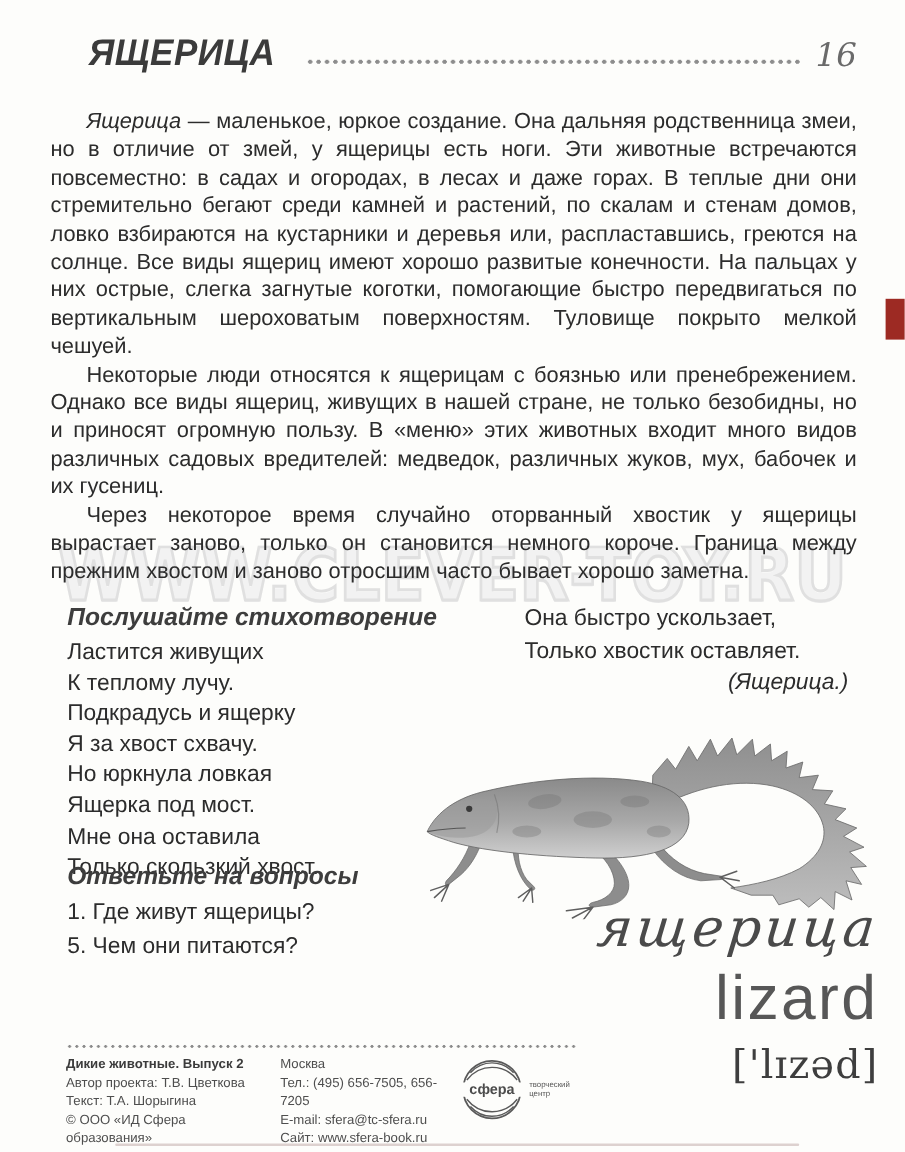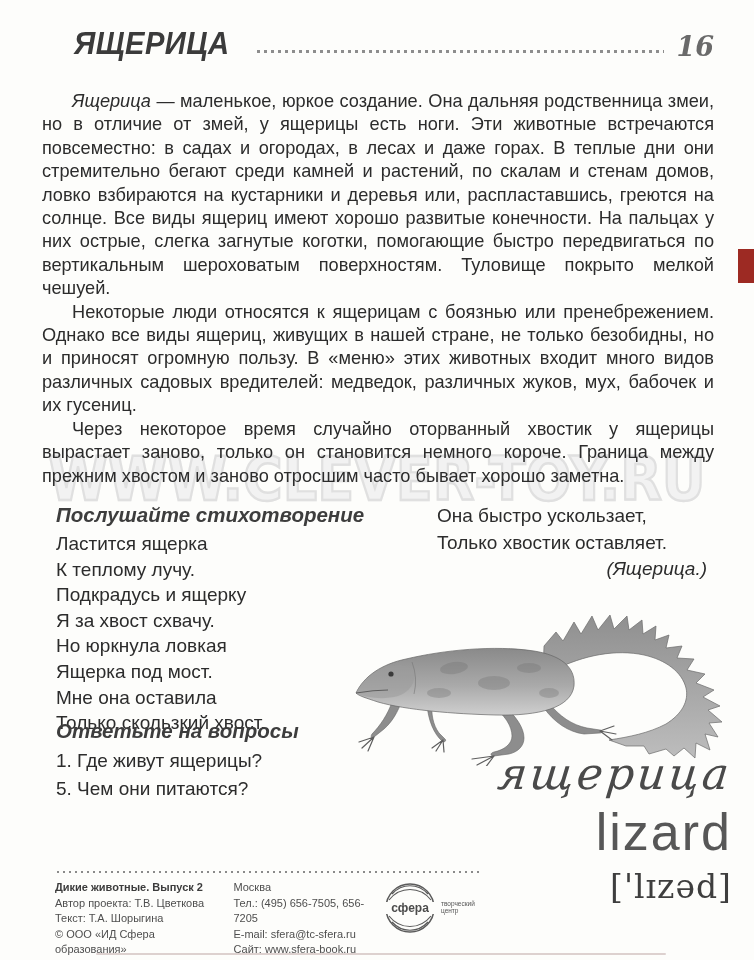--- a/index.html
+++ b/index.html
@@ -16,21 +16,21 @@
   .header { position:absolute; top:26px; left:74px; right:40px; display:flex; align-items:flex-end; z-index:2; }
   .title {
     font-size:31px; font-weight:bold; font-style:italic; color:#3b3b3b;
     transform:scaleX(.94); transform-origin:left bottom; letter-spacing:.5px; white-space:nowrap;
   }
   .leader {
     flex:1; height:5px; margin:0 12px 8px 16px;
     background-image:radial-gradient(circle,#8d8d8d 1.6px,transparent 2px);
     background-size:7px 5px; background-repeat:repeat-x; background-position:0 50%;
   }
-  .pageno { font-family:"DejaVu Serif", serif; font-style:italic; font-size:27px; color:#6a6a6a; line-height:30px;font-weight:bold; }
+  .pageno { font-family:"DejaVu Serif", serif; font-style:italic; font-size:27px; color:#6a6a6a; line-height:30px; }
 
   
   .watermark {
     position:absolute; top:448px; left:0; width:754px; text-align:center; z-index:0;
     font-family:"DejaVu Sans", sans-serif; font-weight:bold; font-size:54px;
     color:rgba(255,255,255,.35); -webkit-text-stroke:2.2px #e0e0e0;
     text-shadow:0 1px 0 #ececec; transform:scaleY(1.12); white-space:nowrap;
   }
 
   
@@ -88,21 +88,21 @@
 </div>
 
 <div class="article">
   <p><span class="lead-italic">Ящерица</span><span> — маленькое, юркое создание. Она дальняя родственница змеи, но в отличие от змей, у ящерицы есть ноги. Эти животные встречаются повсеместно: в садах и огородах, в лесах и даже горах. В теплые дни они стремительно бегают среди камней и растений, по скалам и стенам домов, ловко взбираются на кустарники и деревья или, распластавшись, греются на солнце. Все виды ящериц имеют хорошо развитые конечности. На пальцах у них острые, слегка загнутые коготки, помогающие быстро передвигаться по вертикальным шероховатым поверхностям. Туловище покрыто мелкой чешуей.</span></p>
   <p>Некоторые люди относятся к ящерицам с боязнью или пренебрежением. Однако все виды ящериц, живущих в нашей стране, не только безобидны, но и приносят огромную пользу. В «меню» этих животных входит много видов различных садовых вредителей: медведок, различных жуков, мух, бабочек и их гусениц.</p>
   <p>Через некоторое время случайно оторванный хвостик у ящерицы вырастает заново, только он становится немного короче. Граница между прежним хвостом и заново отросшим часто бывает хорошо заметна.</p>
 </div>
 
 <div class="poem">
   <div class="section-heading">Послушайте стихотворение</div>
-  <div class="poem-line">Ластится ящерка</div>
+  <div class="poem-line">Ластится живущих</div>
   <div class="poem-line">К теплому лучу.</div>
   <div class="poem-line">Подкрадусь и ящерку</div>
   <div class="poem-line">Я за хвост схвачу.</div>
   <div class="poem-line">Но юркнула ловкая</div>
   <div class="poem-line">Ящерка под мост.</div>
   <div class="poem-line">Мне она оставила</div>
   <div class="poem-line">Только скользкий хвост.</div>
 </div>
 
 <div class="riddle">

